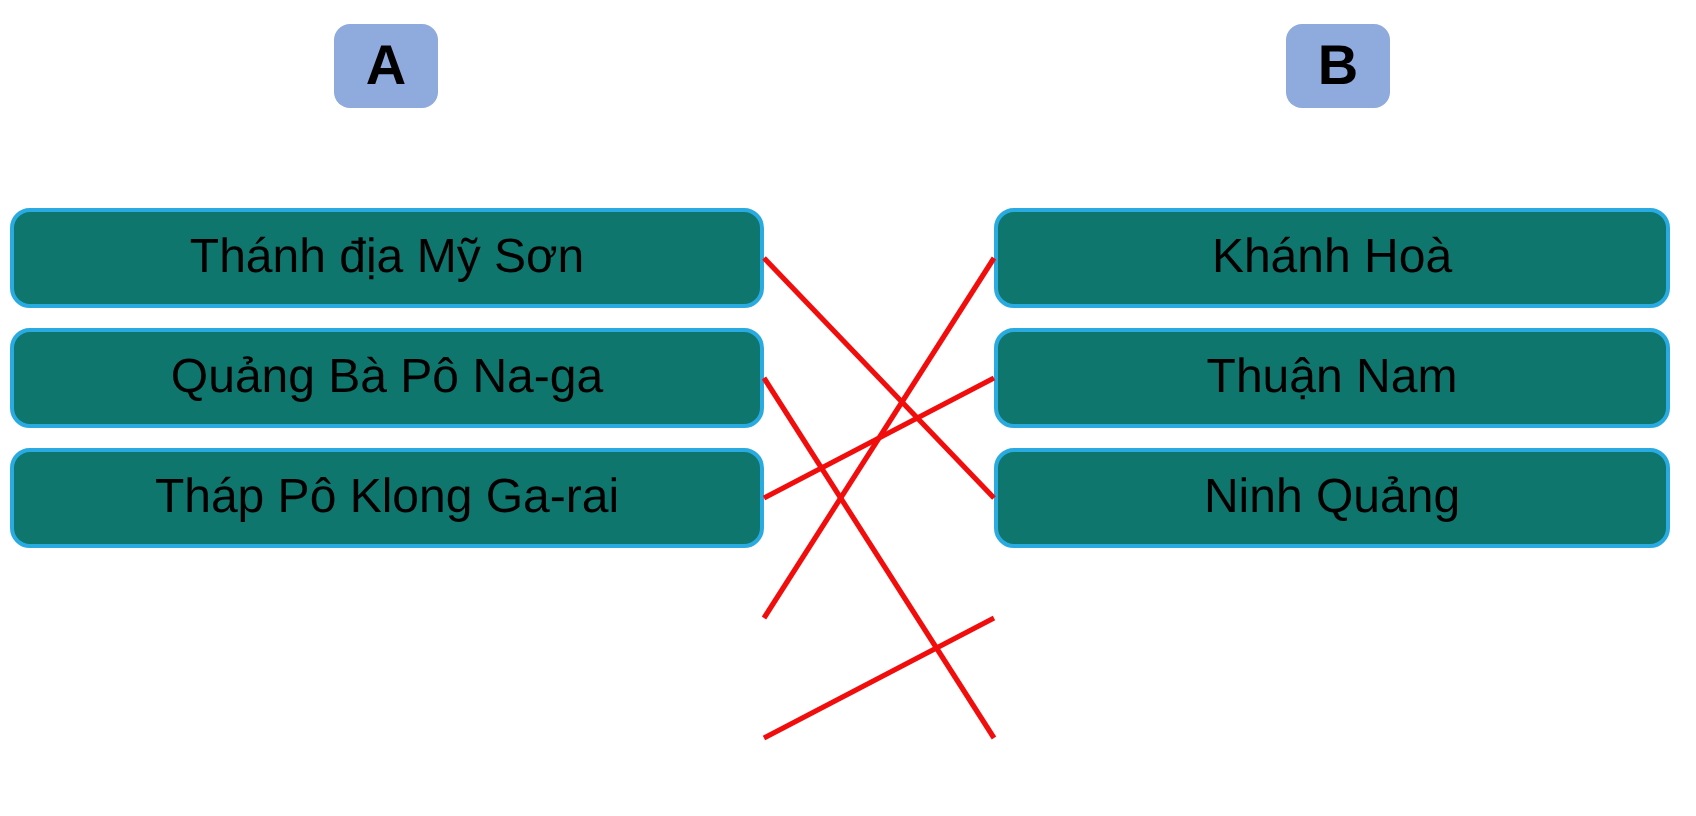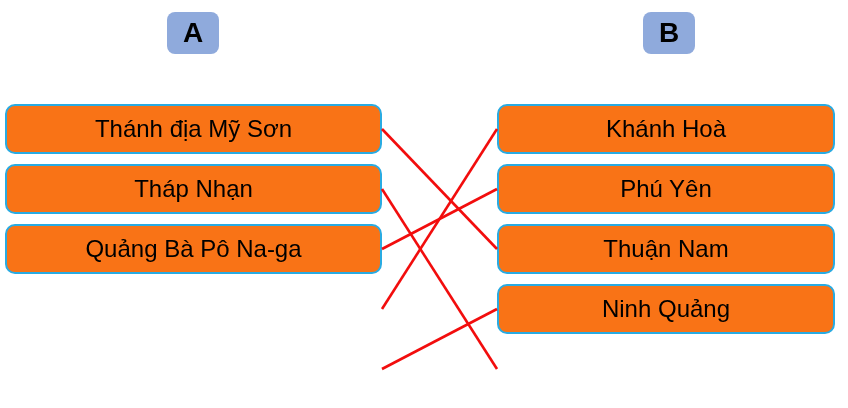--- a/index.html
+++ b/index.html
@@ -38,21 +38,21 @@
     flex-direction: column;
     gap: 10px;
   }
   #col-a { left: 5px;   width: 377px; }
   #col-b { left: 497px; width: 338px; justify-content: center; }
   .box {
     height: 50px;
     box-sizing: border-box;
     border: 2.6px solid var(--box-border, #29abe2);
     border-radius: 10px;
-    background: #f97316;
+    background: #0f766e;
     display: flex;
     align-items: center;
     justify-content: center;
     font-size: 24px;
     color: #000000;
     text-align: center;
   }
   #connection-svg {
     position: absolute;
     left: 0;
@@ -66,27 +66,26 @@
 <body>
 
 <div id="canvas">
 
   <div class="header-badge" id="header-a">A</div>
 
   <div class="header-badge" id="header-b">B</div>
 
   <div class="col" id="col-a">
     <div class="box">Thánh địa Mỹ Sơn</div>
-    <div class="box">Tháp Nhạn</div>
     <div class="box">Quảng Bà Pô Na-ga</div>
+    <div class="box">Tháp Pô Klong Ga-rai</div>
   </div>
 
   <div class="col" id="col-b">
     <div class="box">Khánh Hoà</div>
-    <div class="box">Phú Yên</div>
     <div class="box">Thuận Nam</div>
     <div class="box">Ninh Quảng</div>
   </div>
 
   <svg id="connection-svg">
       <line x1="382" y1="129" x2="497" y2="249" stroke="#f20d0d" stroke-width="2.6"></line>
       <line x1="382" y1="189" x2="497" y2="369" stroke="#f20d0d" stroke-width="2.6"></line>
       <line x1="382" y1="249" x2="497" y2="189" stroke="#f20d0d" stroke-width="2.6"></line>
       <line x1="382" y1="309" x2="497" y2="129" stroke="#f20d0d" stroke-width="2.6"></line>
       <line x1="382" y1="369" x2="497" y2="309" stroke="#f20d0d" stroke-width="2.6"></line>

